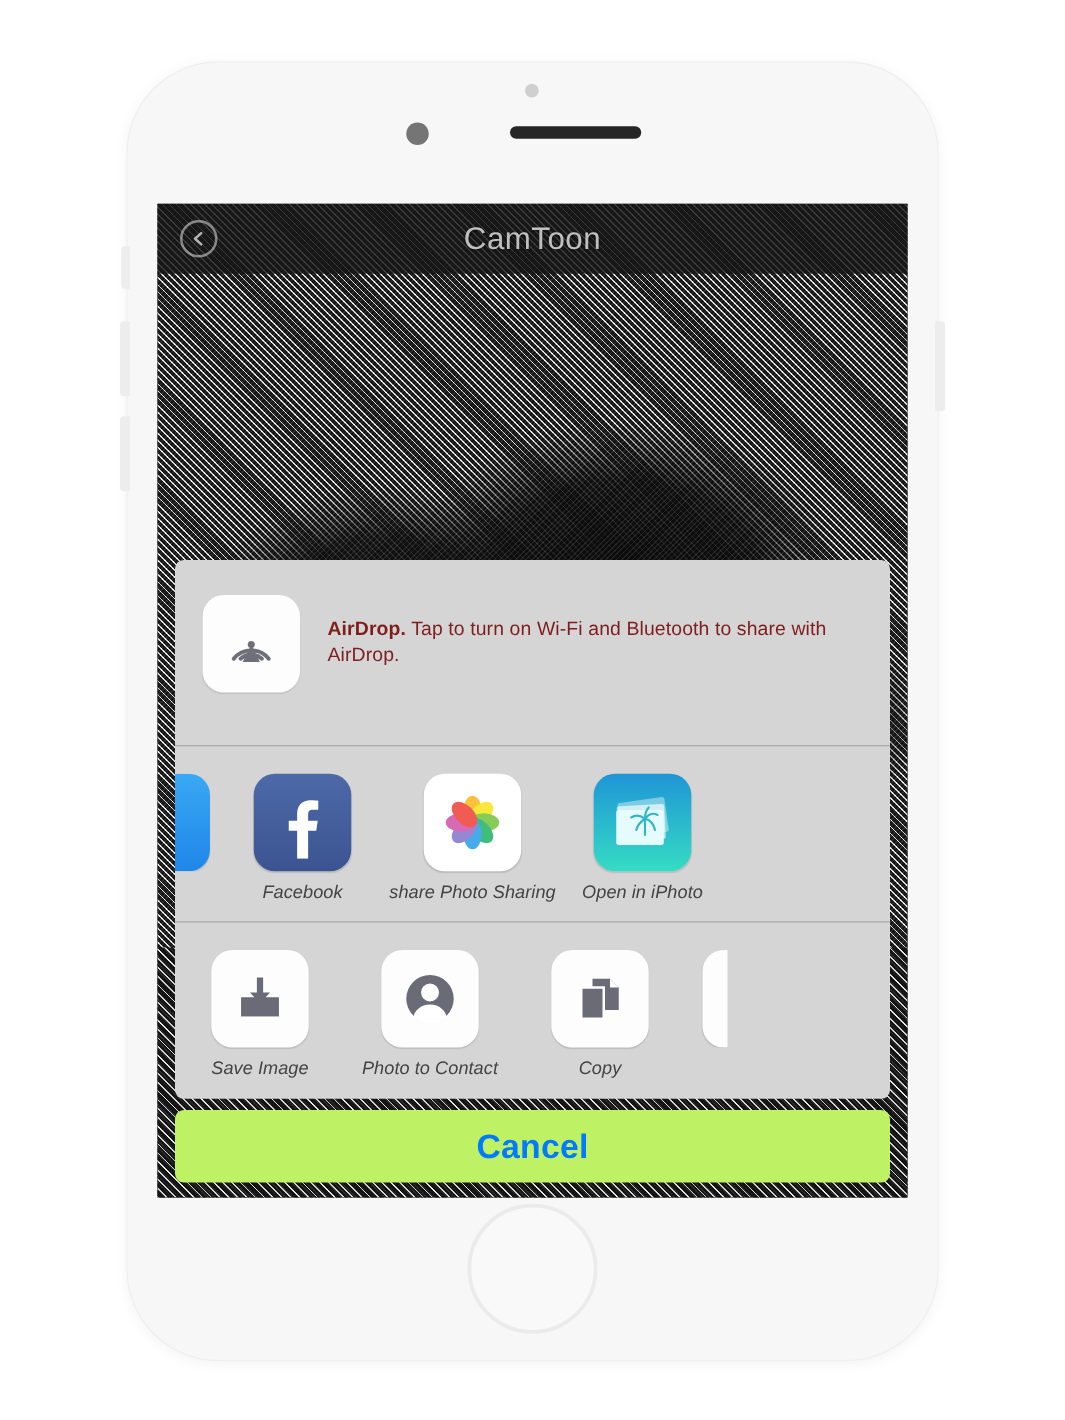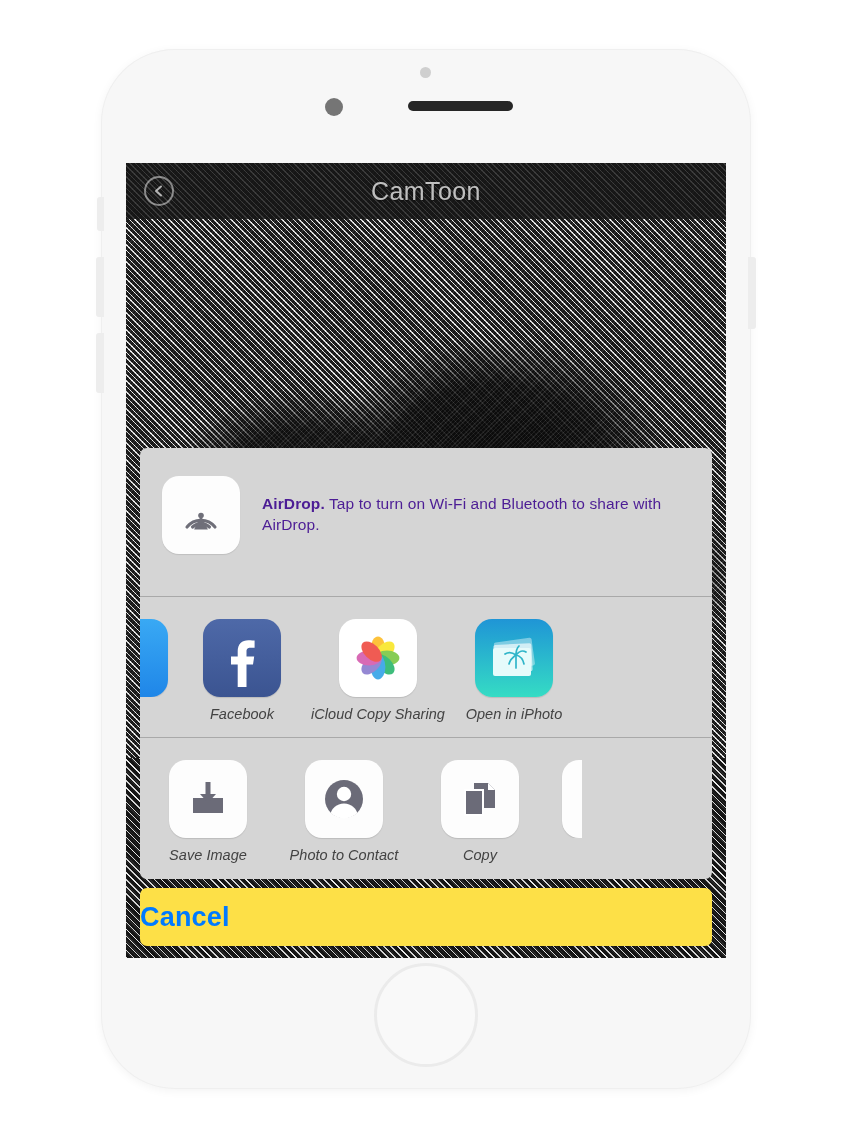--- a/index.html
+++ b/index.html
@@ -177,21 +177,21 @@
     display: flex;
     align-items: center;
     justify-content: center;
     box-shadow: 0 1px 1px rgba(0,0,0,.10);
   }
   #airdrop-text {
     margin-left: 22px;
     margin-top: 18px;
     font-size: 15.5px;
     line-height: 1.35;
-    color: #4c1d95;
+    color: #7f1d1d;
     letter-spacing: .1px;
   }
   #airdrop-text b { font-weight: bold; }
 
   .sep {
     height: 1px;
     background: #a9a9a9;
   }
 
   
@@ -239,23 +239,24 @@
   
   .tile-iphoto { background: linear-gradient(#1f95d6, #35dcc4); }
   
   .tile-piquk { background: #9b7fe0; }
 
   
   #cancel-button {
     margin-top: 9px;
     height: 58px;
     border-radius: 7px;
-    background: #fde047;
+    background: #bef264;
     display: flex;
     align-items: center;
+    justify-content: center;
     box-shadow: 0 1px 2px rgba(0,0,0,.12);
   }
   #cancel-label {
     font-size: 27px;
     font-weight: bold;
     letter-spacing: .2px;
   }
 </style>
 </head>
 <body>
@@ -340,21 +341,21 @@
                     <ellipse rx="7.4" ry="12.4" cy="-9" fill="#7ec94a" transform="rotate(90)"></ellipse>
                     <ellipse rx="7.4" ry="12.4" cy="-9" fill="#30b972" transform="rotate(135)"></ellipse>
                     <ellipse rx="7.4" ry="12.4" cy="-9" fill="#39a5e8" transform="rotate(180)"></ellipse>
                     <ellipse rx="7.4" ry="12.4" cy="-9" fill="#8d7fd0" transform="rotate(225)"></ellipse>
                     <ellipse rx="7.4" ry="12.4" cy="-9" fill="#d65fb0" transform="rotate(270)"></ellipse>
                     <ellipse rx="7.4" ry="12.4" cy="-9" fill="#ef4f46" transform="rotate(315)"></ellipse>
                   </g>
                 </g>
               </svg>
             </div>
-            <div class="cell-label">iCloud Copy Sharing</div>
+            <div class="cell-label">share Photo Sharing</div>
           </div>
 
           <div class="cell">
             <div class="tile tile-iphoto">
               <svg width="62" height="62" viewBox="0 0 62 62">
                 <g transform="rotate(-8 31 31)">
                   <rect x="13" y="13" width="38" height="28" rx="2" fill="rgba(255,255,255,0.40)"></rect>
                 </g>
                 <g transform="rotate(-3 31 31)">
                   <rect x="11" y="17" width="38" height="28" rx="2" fill="rgba(255,255,255,0.65)"></rect>

